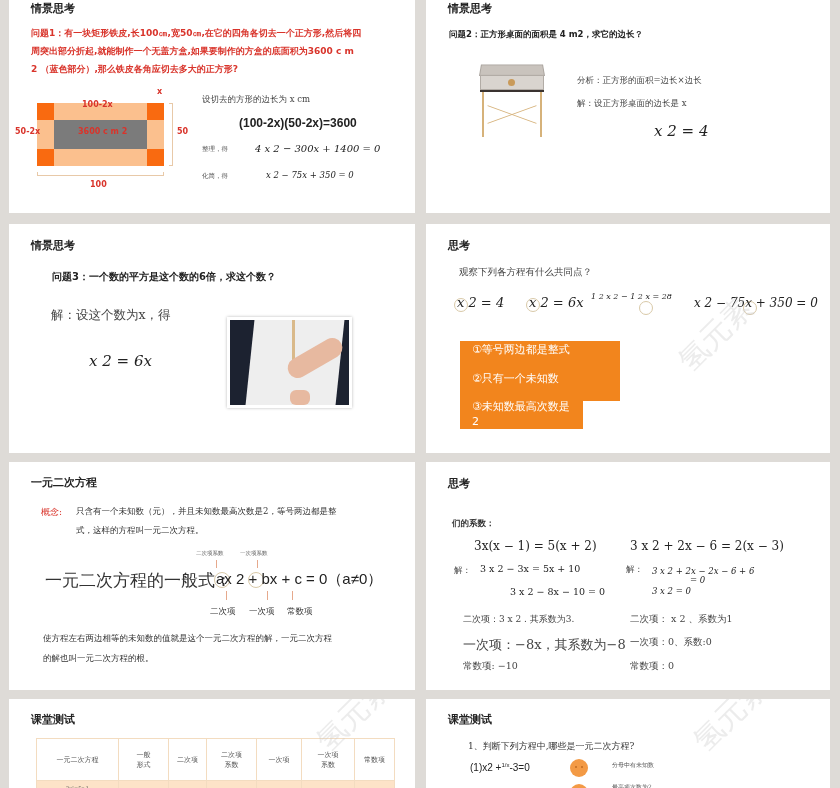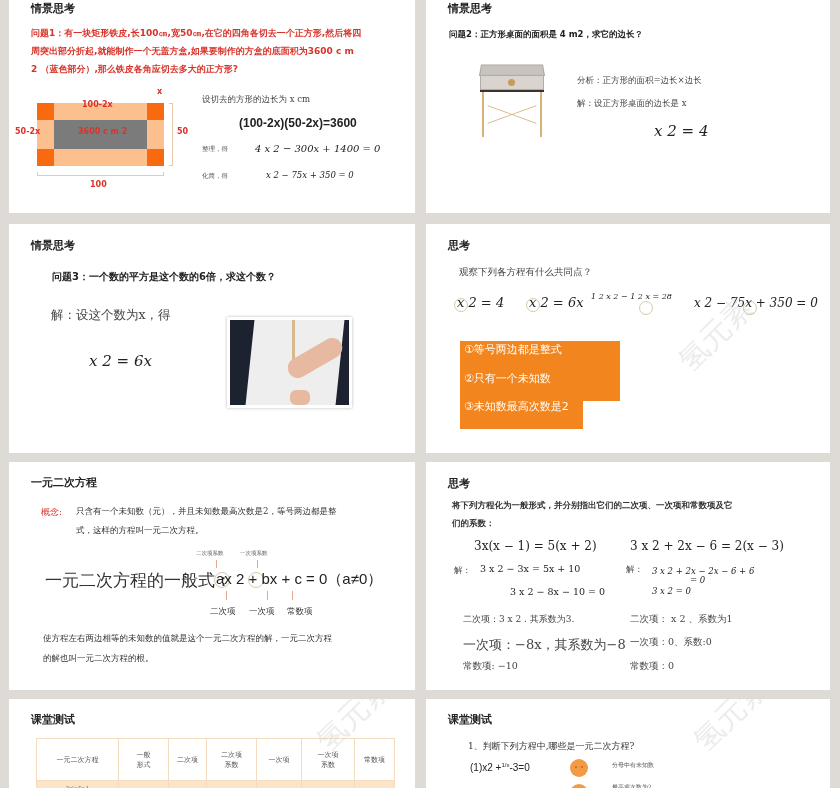--- a/index.html
+++ b/index.html
@@ -14,21 +14,21 @@
   .s6 { left: 426px; top: 462px; width: 404px; height: 228px; }
   .s7 { left: 9px; top: 699px; width: 406px; height: 95px; }
   .s8 { left: 426px; top: 699px; width: 404px; height: 95px; }
   .abs { position: absolute; white-space: nowrap; }
   .title { font-weight: bold; font-size: 11px; color: #222; font-family: "DejaVu Sans", sans-serif; }
   .serif { font-family: "DejaVu Serif", "Liberation Serif", serif; }
   .red { color: #d9342b; }
   .math { font-family: "DejaVu Serif", "Liberation Serif", serif; font-style: italic; }
   .mathn { font-family: "DejaVu Serif", "Liberation Serif", serif; }
   .watermark { position: absolute; color: rgba(200,200,200,0.35); font-size: 30px; transform: rotate(-45deg); font-family: "DejaVu Sans", sans-serif; pointer-events: none; }
-  .tag { position: absolute; background: #f2851d; color: #fff; font-size: 11px; padding: 1px 4px; height: 31px; line-height: 15px; }
+  .tag { position: absolute; background: #f2851d; color: #fff; font-size: 11px; padding: 1px 12px; height: 31px; line-height: 15px; }
   .circ { position: absolute; border: 1px solid #d9c9a8; border-radius: 50%; width: 14px; height: 14px; }
   table.qt { border-collapse: collapse; position: absolute; left: 27px; top: 39px; font-family: "DejaVu Serif", serif; font-size: 7px; color: #555; }
   table.qt td { border: 1px solid #f3dcc0; text-align: center; vertical-align: middle; height: 42px; padding: 0 2px; }
   table.qt tr.hl td { background: #fde3c8; height: 14px; font-size: 5px; }
   .smiley { position: absolute; width: 18px; height: 18px; border-radius: 50%; background: #f39a45; }
   .smiley::before, .smiley::after { content: ""; position: absolute; top: 7px; width: 2px; height: 2px; background: #c06a20; border-radius: 50%; }
   .smiley::before { left: 5px; } .smiley::after { left: 11px; }
 </style>
 </head>
 <body>
@@ -132,21 +132,20 @@
   <div class="abs" style="left:283px;top:129px;width:1px;height:9px;background:#e6a98c;"></div>
   <div class="abs serif" style="left:201px;top:144px;font-size:8.5px;color:#333;">二次项</div>
   <div class="abs serif" style="left:240px;top:144px;font-size:8.5px;color:#333;">一次项</div>
   <div class="abs serif" style="left:278px;top:144px;font-size:8.5px;color:#333;">常数项</div>
   <div class="abs serif" style="left:34px;top:171px;font-size:8.5px;color:#333;">使方程左右两边相等的未知数的值就是这个一元二次方程的解，一元二次方程</div>
   <div class="abs serif" style="left:34px;top:191px;font-size:8.5px;color:#333;">的解也叫一元二次方程的根。</div>
 </div>
 
 <div class="slide s6">
   <div class="abs title" style="left:22px;top:14px;">思考</div>
-  <div class="abs" style="left:26px;top:38px;font-size:8.5px;font-weight:bold;color:#333;">将下列方程化为一般形式，并分别指出它们的二次项、一次项和常数项及它</div>
   <div class="abs" style="left:26px;top:56px;font-size:8.5px;font-weight:bold;color:#333;">们的系数：</div>
 
   <div class="abs mathn" style="left:48px;top:77px;font-size:12px;">3x(x − 1) = 5(x + 2)</div>
   <div class="abs serif" style="left:28px;top:103px;font-size:8.5px;color:#444;">解：</div>
   <div class="abs mathn" style="left:54px;top:101px;font-size:9.5px;">3 x 2  − 3x = 5x + 10</div>
   <div class="abs mathn" style="left:58px;top:124px;font-size:9.5px;margin-left:26px;">3 x 2  − 8x − 10 = 0</div>
   <div class="abs serif" style="left:37px;top:151px;font-size:9px;color:#444;">二次项：3 x 2 . 其系数为3.</div>
   <div class="abs serif" style="left:37px;top:174px;font-size:13px;color:#444;">一次项：−8x，其系数为−8</div>
   <div class="abs serif" style="left:37px;top:198px;font-size:9.5px;color:#444;">常数项: −10</div>
 

